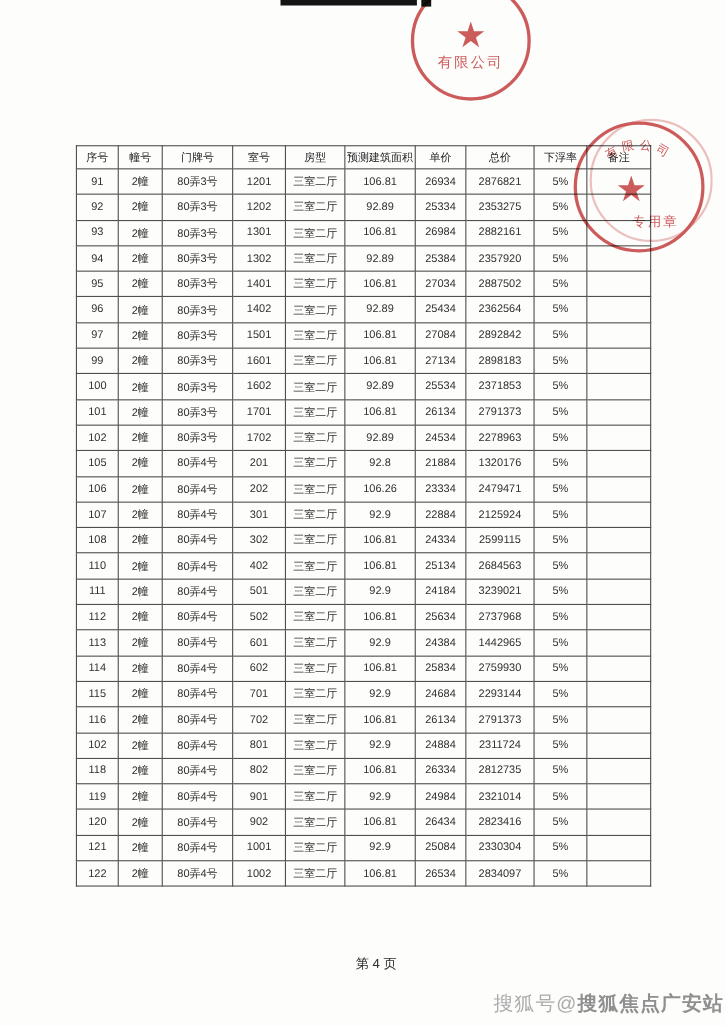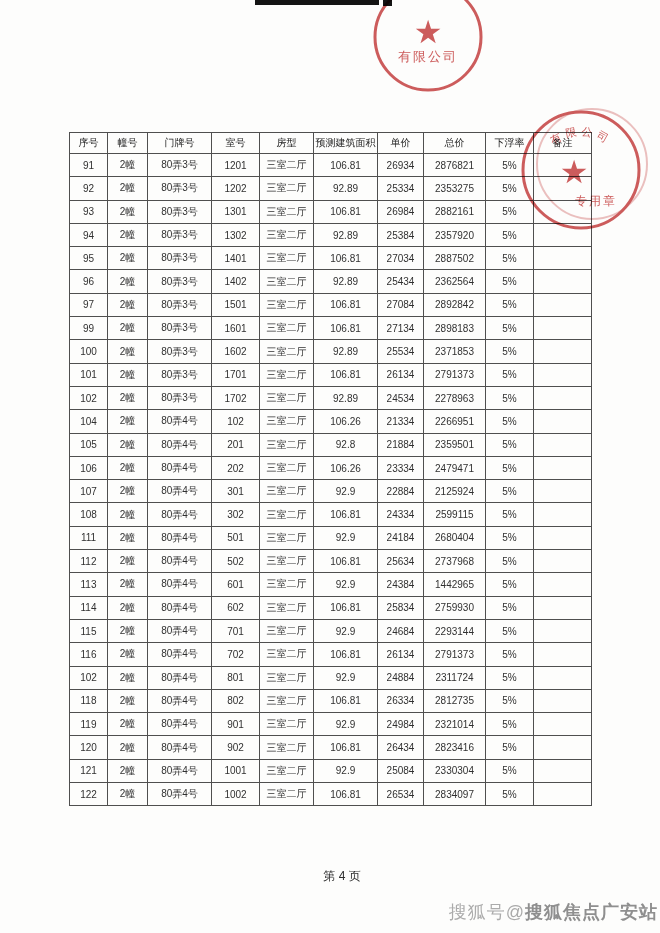--- a/index.html
+++ b/index.html
@@ -215,40 +215,28 @@
           <td>80弄3号</td>
           <td>1702</td>
           <td>三室二厅</td>
           <td>92.89</td>
           <td>24534</td>
           <td>2278963</td>
           <td>5%</td>
           <td></td>
         </tr>
         <tr>
-          <td>104</td>
-          <td>2幢</td>
-          <td>80弄4号</td>
-          <td>102</td>
-          <td>三室二厅</td>
-          <td>106.26</td>
-          <td>21334</td>
-          <td>2266951</td>
-          <td>5%</td>
-          <td></td>
-        </tr>
-        <tr>
           <td>105</td>
           <td>2幢</td>
           <td>80弄4号</td>
           <td>201</td>
           <td>三室二厅</td>
           <td>92.8</td>
           <td>21884</td>
-          <td>2359501</td>
+          <td>1320176</td>
           <td>5%</td>
           <td></td>
         </tr>
         <tr>
           <td>106</td>
           <td>2幢</td>
           <td>80弄4号</td>
           <td>202</td>
           <td>三室二厅</td>
           <td>106.26</td>
@@ -275,28 +263,40 @@
           <td>80弄4号</td>
           <td>302</td>
           <td>三室二厅</td>
           <td>106.81</td>
           <td>24334</td>
           <td>2599115</td>
           <td>5%</td>
           <td></td>
         </tr>
         <tr>
+          <td>110</td>
+          <td>2幢</td>
+          <td>80弄4号</td>
+          <td>402</td>
+          <td>三室二厅</td>
+          <td>106.81</td>
+          <td>25134</td>
+          <td>2684563</td>
+          <td>5%</td>
+          <td></td>
+        </tr>
+        <tr>
           <td>111</td>
           <td>2幢</td>
           <td>80弄4号</td>
           <td>501</td>
           <td>三室二厅</td>
           <td>92.9</td>
           <td>24184</td>
-          <td>2680404</td>
+          <td>3239021</td>
           <td>5%</td>
           <td></td>
         </tr>
         <tr>
           <td>112</td>
           <td>2幢</td>
           <td>80弄4号</td>
           <td>502</td>
           <td>三室二厅</td>
           <td>106.81</td>

